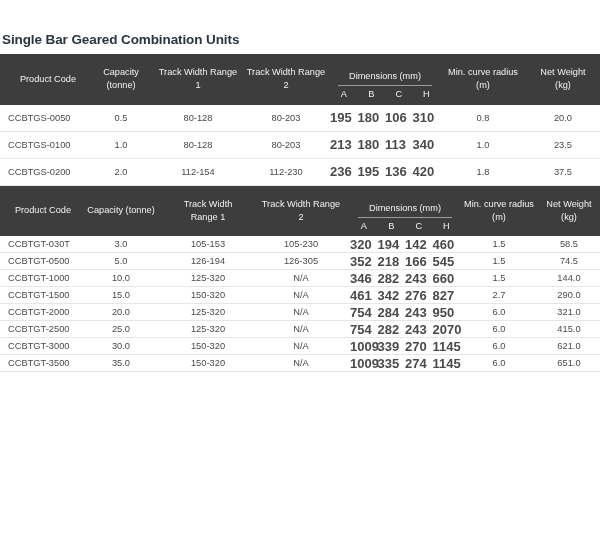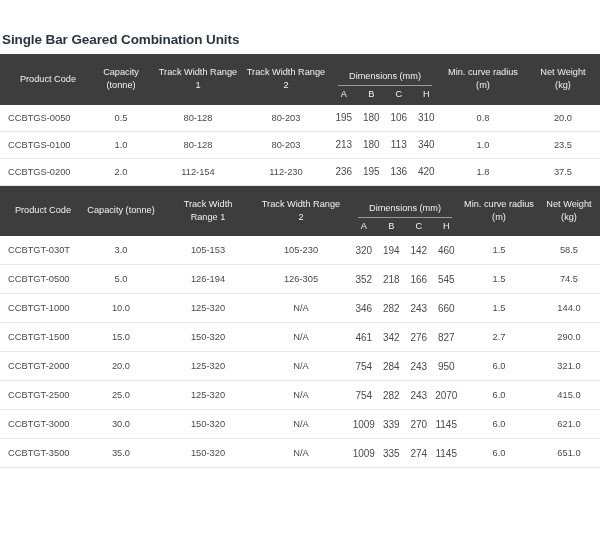--- a/index.html
+++ b/index.html
@@ -115,27 +115,28 @@
   .dims-cell {
     padding: 0 !important;
   }
   .dims-row {
     display: table;
     width: 100%;
     table-layout: fixed;
   }
   .dims-val {
     display: table-cell;
-    text-align: center;
-    font-size: 10px;
+    text-align: left;
+    font-size: 13px;
     color: #4a4a4a;
+    font-weight: bold;
   }
 
   
-  table.spec.t2 tbody td { height: 28px; }
+  table.spec.t2 tbody td { height: 16px; }
   table.spec.t2 thead th { font-size: 9.2px; }
 </style>
 </head>
 <body>
 
 <div class="page">
 
   <div class="section-title title-1">Single Bar Geared Combination Units</div>
 
   <table class="spec t1">

